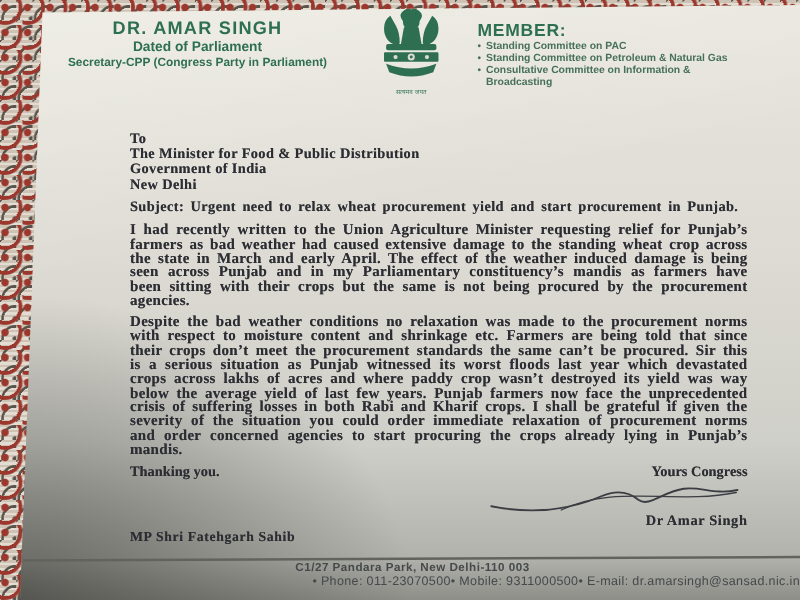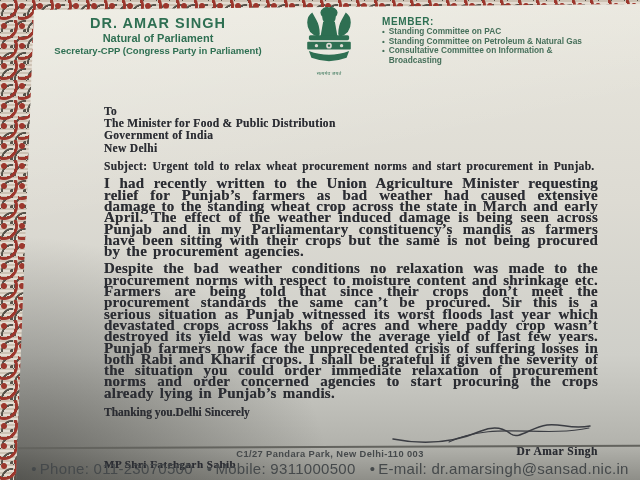--- a/index.html
+++ b/index.html
@@ -29,56 +29,56 @@
   .lh-name { font-size:14.5px; letter-spacing:1px; }
   .lh-sub1 { font-size:11px; margin-top:1px; }
   .lh-sub2 { font-size:9.5px; }
   .lh-sub3 { font-size:11px; letter-spacing:.4px; margin-top:1px; }
   .lh-sub4 { font-size:9.5px; margin-top:1px; }
   .emblem { left:296px; top:5px; width:66px; text-align:center; }
   .emblem-caption { font-size:5px; line-height:5px; color:#2e6f52; overflow:hidden; height:6px;
     font-family:"DejaVu Sans", sans-serif; opacity:.9; }
   .member { left:382px; top:16px; width:214px;
     font-family:"Liberation Sans", sans-serif; font-weight:700; color:#3c6e55; }
-  .member-heading { font-size:10px; letter-spacing:.6px; color:#2e6f52; }
+  .member-heading { font-size:14px; letter-spacing:.6px; color:#2e6f52; }
   .member-item { font-size:8.3px; line-height:9.6px; display:flex; gap:4px; color:#47705b; }
   .member-item .blt { font-size:8px; }
   
   .date { top:88px; right:68px; font-family:"Liberation Serif", serif; font-weight:700;
     font-size:12.5px; color:#26282e; letter-spacing:.6px; text-shadow:0 0 .5px rgba(30,30,35,.6); }
   .date sup { font-size:8px; }
   .flow { left:104px; top:105px; width:494px; font-family:"Liberation Serif", serif;
     font-weight:700; color:#2b2d33; text-shadow:0 0 .5px rgba(35,35,40,.55); }
   .recipient { font-size:11.5px; line-height:12.2px; letter-spacing:.3px; }
   .subject { margin-top:6px; font-size:11.5px; line-height:12.6px; text-align:justify; letter-spacing:.3px; word-spacing:2px; }
   .salutation { margin-top:7px; font-size:11.5px; }
-  .para { margin-top:6px; font-size:15px; line-height:11.3px; text-align:justify;
+  .para { margin-top:6px; font-size:12px; line-height:11.3px; text-align:justify;
     letter-spacing:.25px; word-spacing:2px; }
-  .close-row { margin-top:7px; display:flex; font-size:11.5px; }
+  .close-row { margin-top:7px; display:flex; justify-content:space-between; font-size:11.5px; }
   .sig-wrap { text-align:right; margin-top:1px; height:27px; padding-right:4px; }
   .sig-name { text-align:right; font-size:11.5px; line-height:11.5px; letter-spacing:.5px; }
   .sig-title { text-align:left; font-size:11px; line-height:12px; letter-spacing:.5px; }
   
   .footer-rule { left:18px; right:0; top:446px; height:1.5px; background:#63635e; transform:rotate(-.25deg); }
   .footer { left:20px; right:0; top:449px; text-align:center;
     font-family:"Liberation Sans", sans-serif; color:#45494b; }
   .footer-address { font-size:9.3px; letter-spacing:.4px;font-weight:bold; }
-  .footer-contacts { font-size:15px; letter-spacing:.3px; margin-top:1px; display:flex;
-    justify-content:center; gap:14px; }
+  .footer-contacts { font-size:10px; letter-spacing:.3px; margin-top:1px; display:flex;
+    justify-content:flex-end; }
   .footer-contacts .blt { margin-right:3px; }
 </style>
 </head>
 <body>
 
 <div class="screen">
   <div class="paper">
 
     <div class="abs lh-left">
       <div class="lh-name">DR. AMAR SINGH</div>
-      <div class="lh-sub1">Natural of Parliament</div>
+      <div class="lh-sub1">Dated of Parliament</div>
       <div class="lh-sub4">Secretary-CPP (Congress Party in Parliament)</div>
     </div>
 
     <div class="abs emblem">
       <svg width="62" height="62" viewBox="0 0 72 74">
         <g fill="#2e6f52">
           <path d="M28 14 Q23 8 29 4 Q33 1 36 3 Q39 1 43 4 Q49 8 44 14 Z"></path>
           <circle cx="36" cy="15" r="8"></circle>
           <path d="M29 20 h14 l3 17 h-20 z"></path>
           <path d="M23 38 Q10 34 10 21 Q10 13 16 9 L21 18 Q25 25 25 35 Z"></path>
@@ -112,26 +112,26 @@
     </div>
 
 
     <div class="abs flow">
       <div class="recipient">
         <div>To</div>
         <div>The Minister for Food &amp; Public Distribution</div>
         <div>Government of India</div>
         <div>New Delhi</div>
       </div>
-      <div class="subject">Subject: Urgent told to relax wheat procurement norms and start procurement in Punjab.</div>
+      <div class="subject">Subject: Urgent need to relax wheat procurement yield and start procurement in Punjab.</div>
       <div class="para">I had recently written to the Union Agriculture Minister requesting relief for Punjab’s farmers as bad weather had caused extensive damage to the standing wheat crop across the state in March and early April. The effect of the weather induced damage is being seen across Punjab and in my Parliamentary constituency’s mandis as farmers have been sitting with their crops but the same is not being procured by the procurement agencies.</div>
       <div class="para">Despite the bad weather conditions no relaxation was made to the procurement norms with respect to moisture content and shrinkage etc. Farmers are being told that since their crops don’t meet the procurement standards the same can’t be procured. Sir this is a serious situation as Punjab witnessed its worst floods last year which devastated crops across lakhs of acres and where paddy crop wasn’t destroyed its yield was way below the average yield of last few years. Punjab farmers now face the unprecedented crisis of suffering losses in both Rabi and Kharif crops. I shall be grateful if given the severity of the situation you could order immediate relaxation of procurement norms and order concerned agencies to start procuring the crops already lying in Punjab’s mandis.</div>
       <div class="close-row">
         <span>Thanking you.</span>
-        <span>Delhi Sincerely</span>
+        <span>Yours Congress</span>
       </div>
       <div class="sig-wrap">
         <svg width="205" height="26" viewBox="0 0 205 26">
           <path d="M4 20 C34 26 64 24 92 12 C106 6 116 10 122 15 C130 21 142 8 158 6 C172 4 182 11 201 7" fill="none" stroke="#3b3d43" stroke-width="1.5" stroke-linecap="round"></path>
           <path d="M60 23 C104 2 150 19 200 9" fill="none" stroke="#3b3d43" stroke-width="1.1" stroke-linecap="round"></path>
         </svg>
       </div>
       <div class="sig-name">Dr Amar Singh</div>
       <div class="sig-title">MP Shri Fatehgarh Sahib</div>
     </div>

